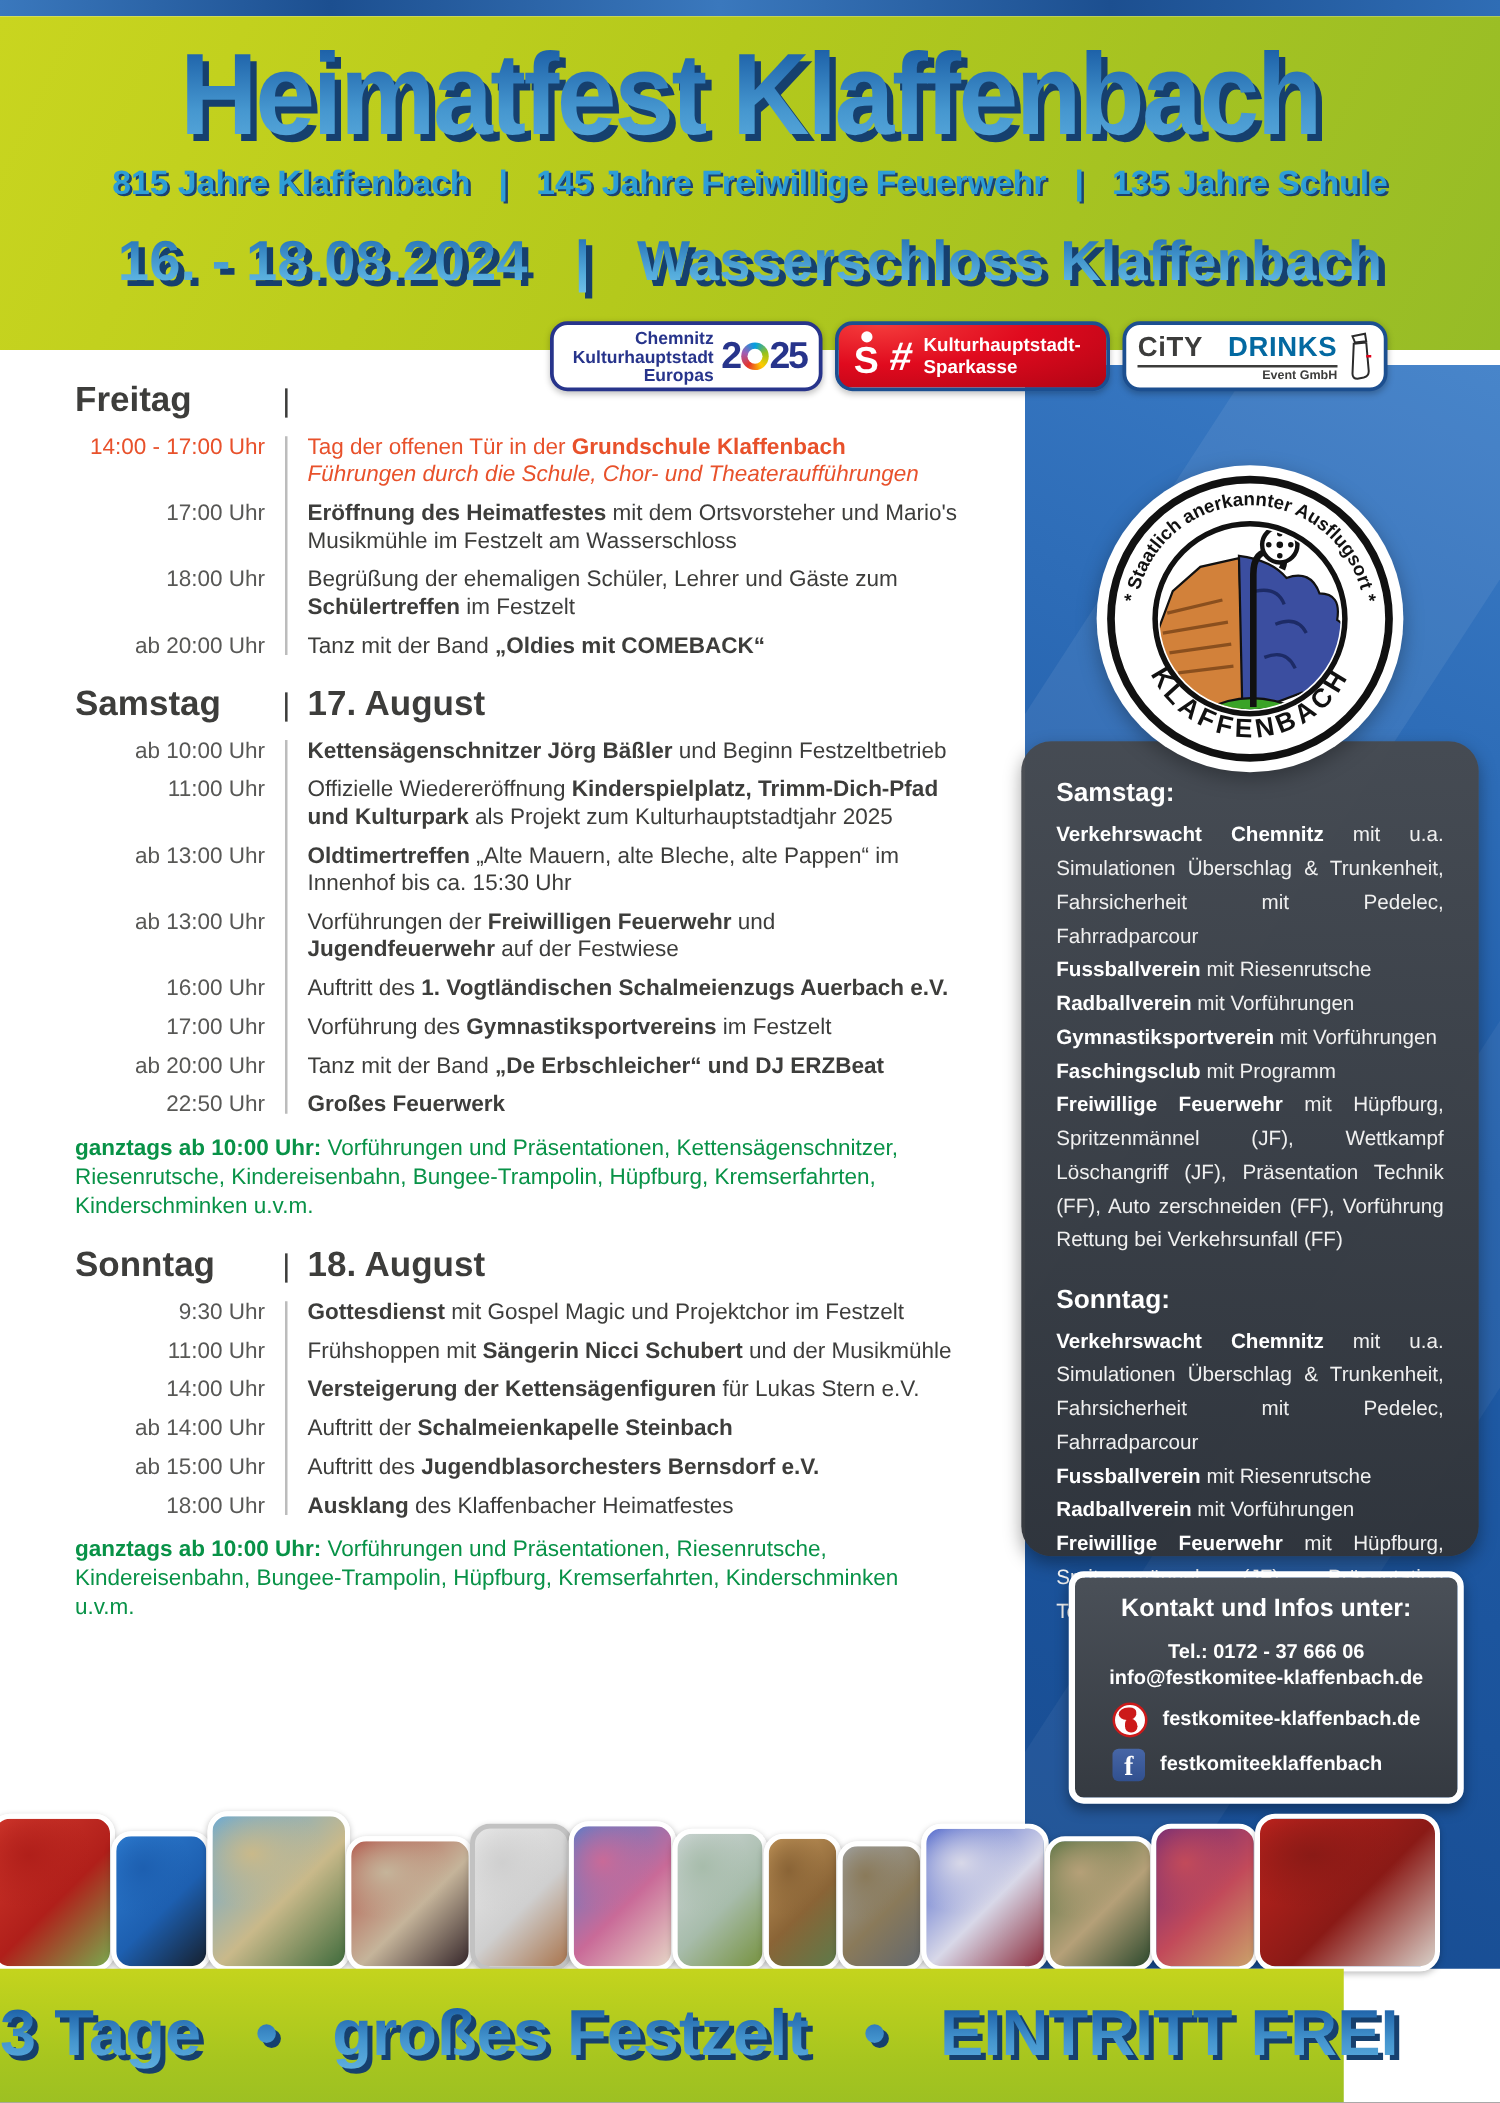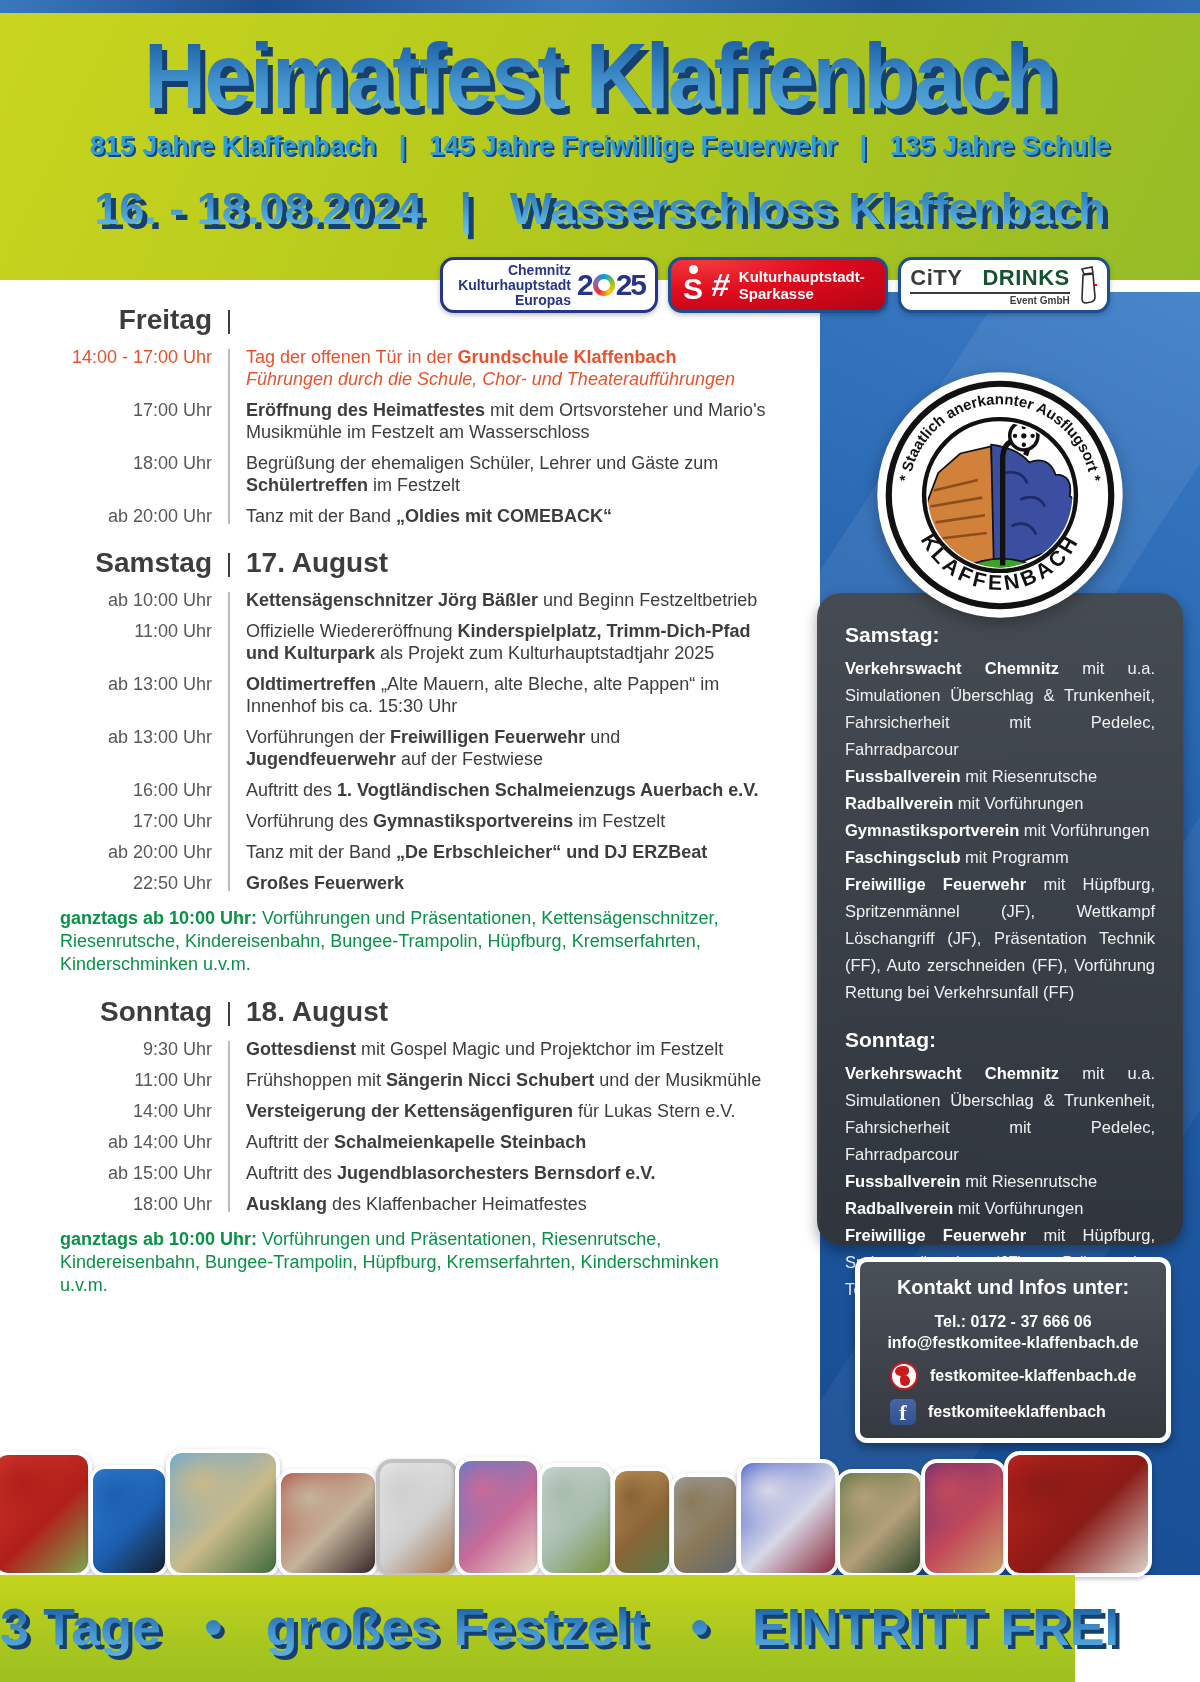--- a/index.html
+++ b/index.html
@@ -43,21 +43,21 @@
     background:radial-gradient(140% 160% at 15% 0%,#f43b3b 0%,#e00a1e 40%,#a50312 100%);
     display:flex; align-items:center; gap:9px; padding:0 12px; }
   .spk-s { position:relative; color:#fff; font-weight:700; font-size:30px; line-height:30px; margin-top:8px; }
   .spk-s::before { content:''; position:absolute; left:6px; top:-9px; width:9px; height:9px; border-radius:50%; background:#fff; }
   .spk-hash { color:#fff; font-weight:700; font-size:32px; transform:skewX(-8deg); }
   .spk-lines { color:#fff; font-weight:700; font-size:15px; line-height:17px; }
   .logo-citydrinks { left:898px; width:212px; background:#fff; border:3px solid #1c4f90;
     display:flex; align-items:center; justify-content:center; gap:6px; }
   .cd-text { text-align:right; }
   .cd-main { font-size:22px; font-weight:700; letter-spacing:.5px; border-bottom:2px solid #3c3c3b; padding-bottom:1px; }
-  .cd-city { color:#3c3c3b; } .cd-drinks { color:#14532d;margin-left:20px; }
+  .cd-city { color:#3c3c3b; } .cd-drinks { color:#0369a1;margin-left:20px; }
   .cd-sub { font-size:10px; font-weight:700; color:#3c3c3b; text-align:right; margin-top:1px; }
 
   
   .blue-col { position:absolute; left:820px; top:292px; width:380px; height:1283px; overflow:hidden;
     background:linear-gradient(205deg,#3b7cc6 0%,#205da9 45%,#174b90 100%); }
   .stripe { position:absolute; background:rgba(255,255,255,.07); }
   .stripe.s1 { width:260px; height:1100px; transform:rotate(33deg); left:-60px; top:-140px; }
   .stripe.s2 { width:160px; height:1300px; transform:rotate(33deg); left:210px; top:160px; background:rgba(255,255,255,.05); }
 
   
@@ -85,21 +85,21 @@
   .globe-icon::before { content:''; position:absolute; left:3px; top:2px; width:14px; height:10px; background:#cc1a1a; border-radius:60% 40% 50% 50%; }
   .globe-icon::after { content:''; position:absolute; left:8px; top:11px; width:10px; height:11px; background:#cc1a1a; border-radius:40% 60% 50% 50%; }
   .fb-icon { width:26px; height:26px; border-radius:5px; background:linear-gradient(180deg,#4766a6,#31508f);
     color:#fff; font-weight:700; font-size:22px; font-family:"Liberation Serif",serif;
     display:flex; align-items:flex-end; justify-content:center; line-height:24px; flex:0 0 auto; }
 
   
   .schedule { position:absolute; left:60px; top:304px; width:714px; z-index:5; }
   .day-section { margin-bottom:20px; }
   .day-header { display:grid; grid-template-columns:152px 34px 1fr; align-items:baseline; margin-bottom:10px; }
-  .day-name { text-align:right; font-size:28px; font-weight:700; color:#3d3d3b; }
+  .day-name { font-size:28px; font-weight:700; color:#3d3d3b; }
   .day-sep { text-align:center; font-size:25px; font-weight:400; color:#3d3d3b; }
   .day-date { font-size:28px; font-weight:700; color:#3d3d3b; }
   .events { position:relative; }
   .events::before { content:''; position:absolute; left:168px; top:3px; bottom:3px; width:2px; background:#bcbcbc; }
   .ev { display:grid; grid-template-columns:152px 34px 1fr; margin-bottom:9px; }
   .ev-time { text-align:right; font-size:18px; color:#585856; line-height:22px; white-space:pre-line; }
   .ev-body { font-size:18px; color:#3d3d3b; line-height:22px; }
   .ev-text .b { font-weight:700; }
   .ev-note { font-style:italic; color:#585856; }
   .ev.red .ev-time, .ev.red .ev-body, .ev.red .ev-note { color:#e8512b; }

